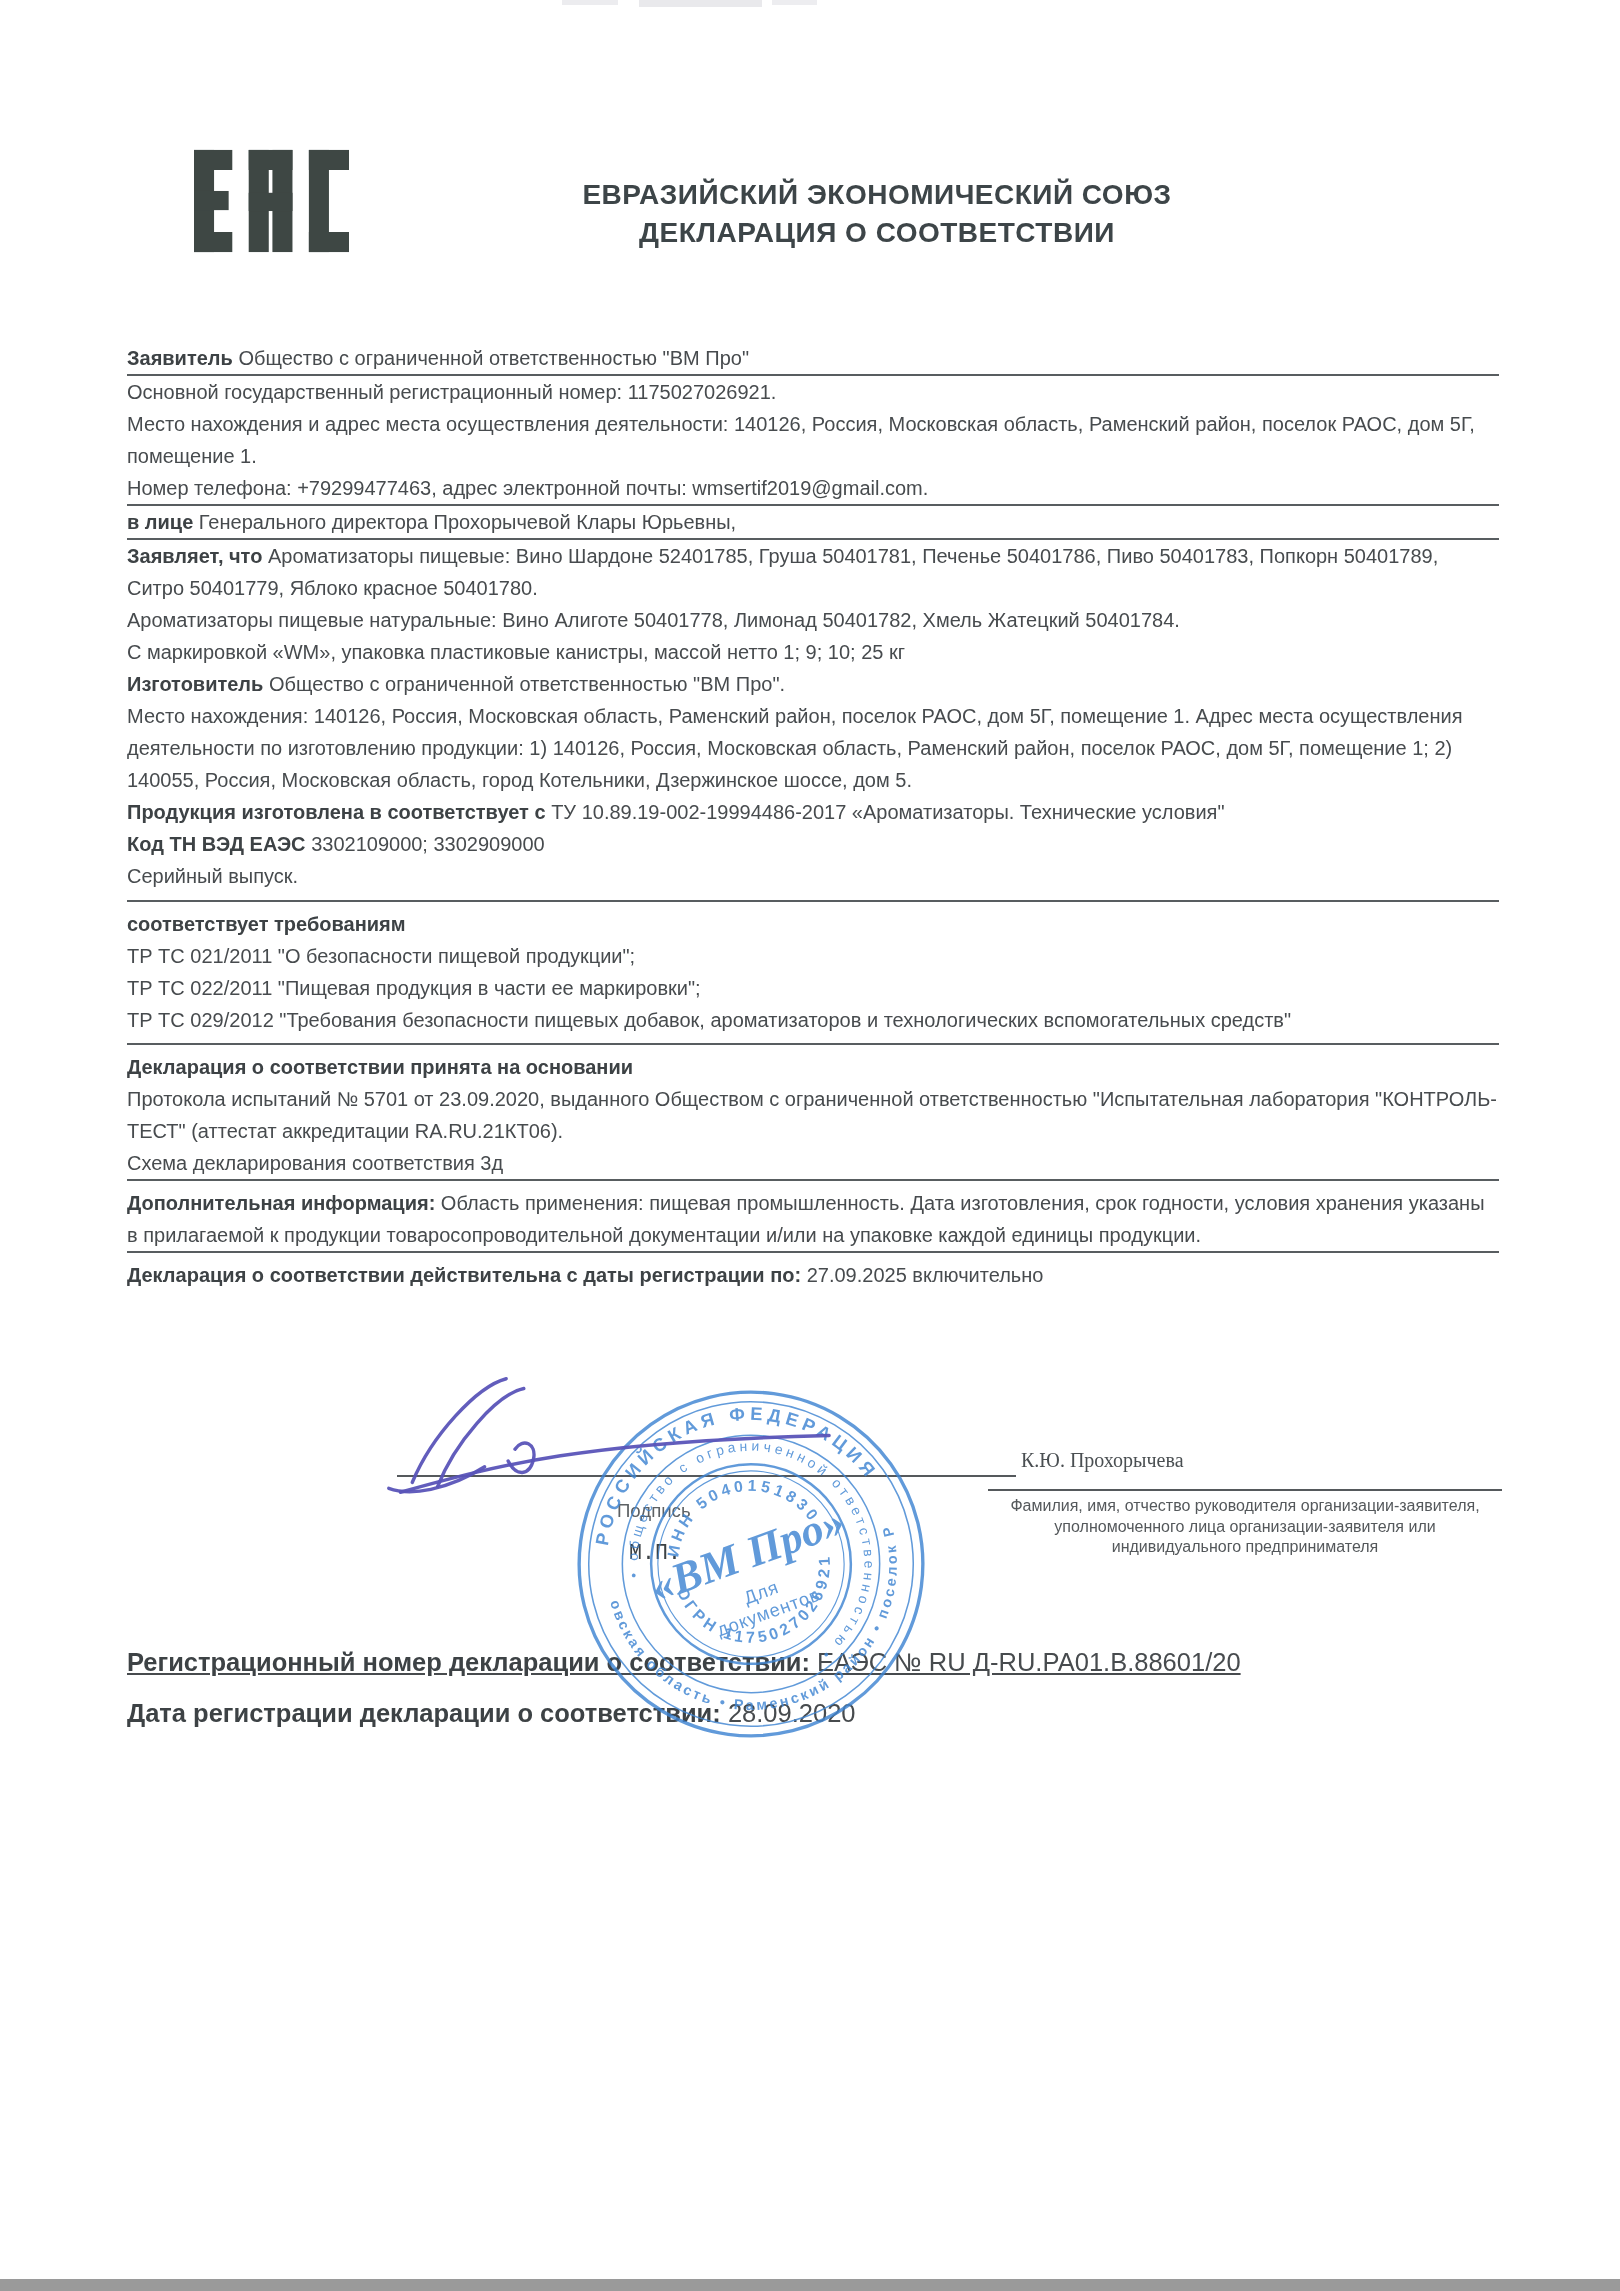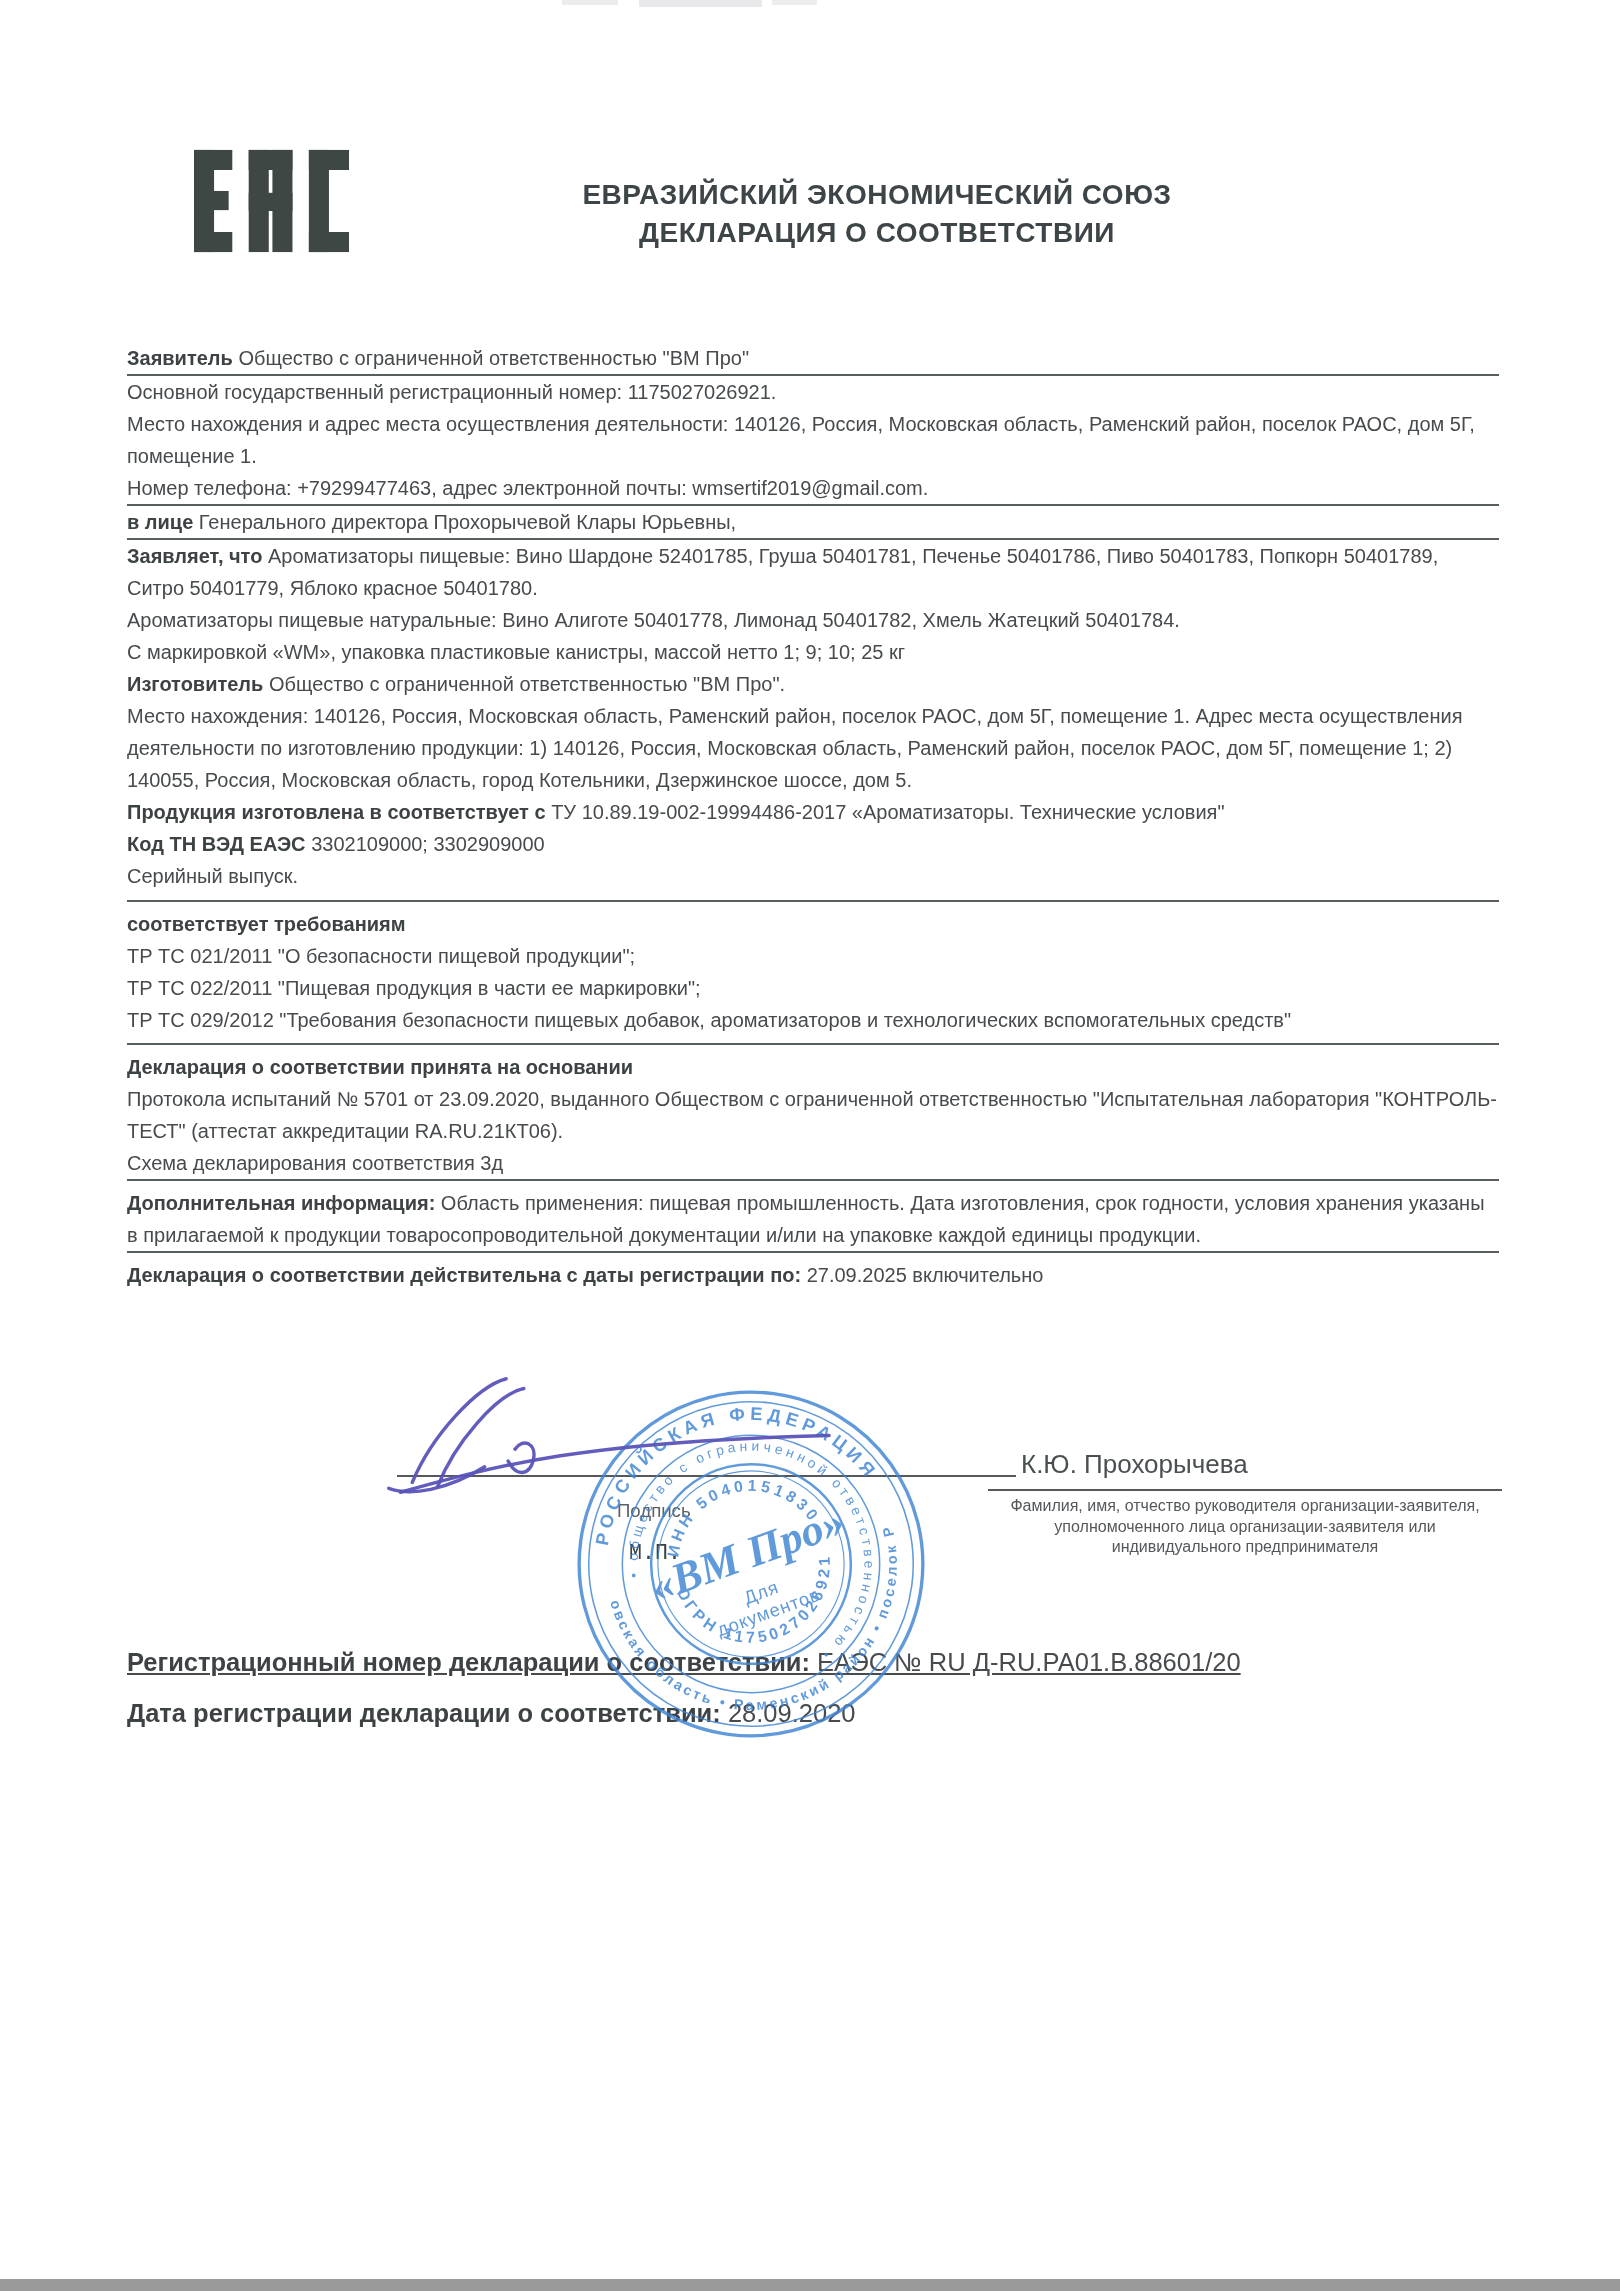--- a/index.html
+++ b/index.html
@@ -31,21 +31,21 @@
   .u{border-bottom:2px solid #585d60;}
   .rule{border:none;border-top:2px solid #585d60;margin:7.8px 0 0 0;}
   .mt6{margin-top:5.9px !important;}
 
   
   .sig-svg{position:absolute;left:361px;top:1367px;width:490px;height:137px;z-index:6;}
   .sig-svg path{fill:none;stroke:#5a54b8;stroke-width:3.5;stroke-linecap:round;opacity:.95;}
   .sig-line{position:absolute;left:397px;top:1475px;width:619px;border-top:2px solid #55595c;z-index:2;}
   .sig-caption{position:absolute;left:617px;top:1500px;font-size:18.6px;color:#5d6164;z-index:2;}
   .mp{position:absolute;left:629px;top:1541px;font-family:Liberation Mono, monospace;font-size:21.6px;color:#3c4144;z-index:2;}
-  .name{position:absolute;left:1021px;top:1449px;font-size:26px;color:#4a4f52;z-index:2;}
+  .name{position:absolute;left:1021px;top:1449px;font-size:20px;color:#4a4f52;z-index:2;font-family:Liberation Serif, serif;}
   .name-line{position:absolute;left:988px;top:1489px;width:514px;border-top:2px solid #55595c;z-index:2;}
   .name-notes{
     position:absolute;left:988px;top:1496px;width:514px;text-align:center;
     font-size:16px;line-height:20.6px;color:#54585b;z-index:2;
   }
 
   
   .stamp{position:absolute;left:559px;top:1372px;width:384px;height:384px;z-index:5;opacity:.82;}
   .stamp circle{fill:none;stroke:#3f85d2;}
   .stamp .s3{stroke-width:3.5;}

